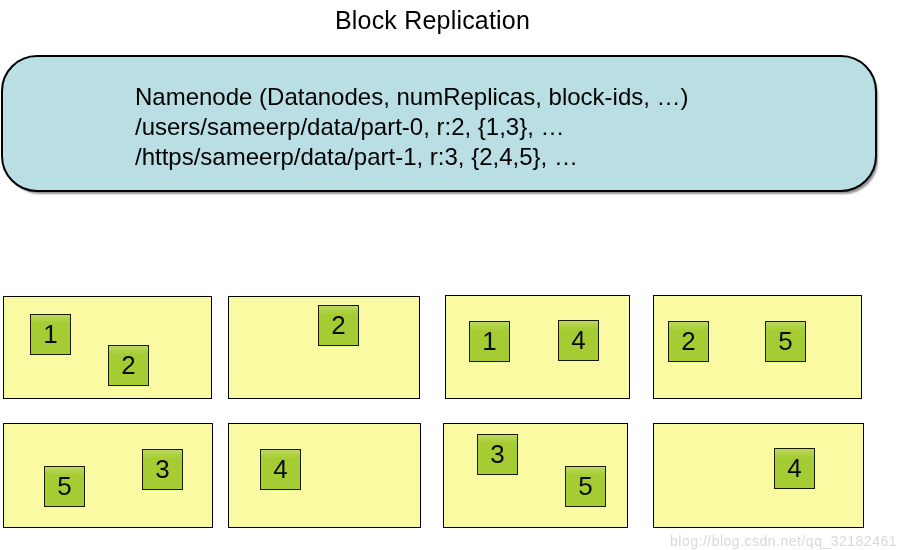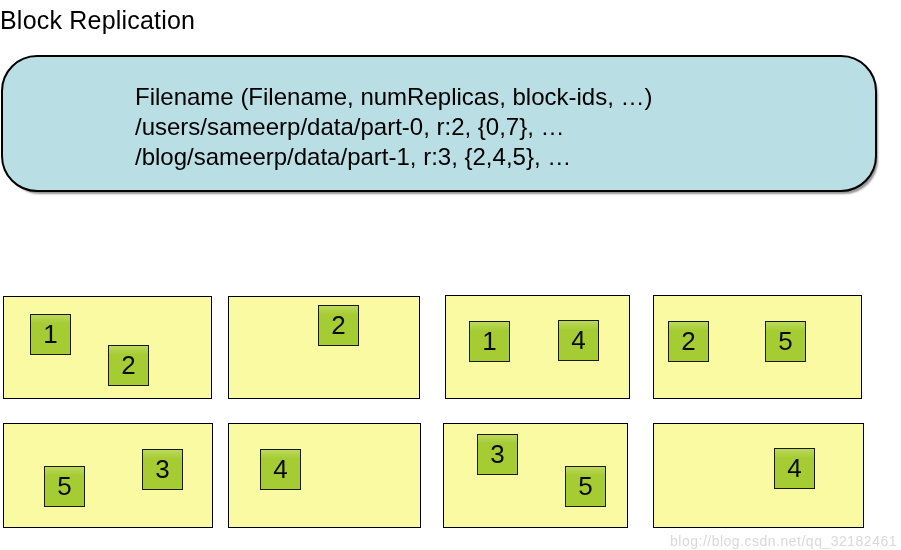--- a/index.html
+++ b/index.html
@@ -21,20 +21,21 @@
     width: 901px;
     height: 550px;
     background: #ffffff;
     overflow: hidden;
   }
   .title {
     position: absolute;
     left: 0;
     top: 6px;
     width: 865px;
+    text-align: center;
     font-size: 25px;
     letter-spacing: 0.2px;
   }
   .namenode {
     position: absolute;
     left: 1px;
     top: 55px;
     width: 876px;
     height: 137px;
     background: var(--namenode-fill);
@@ -82,23 +83,23 @@
 </style>
 </head>
 <body>
 
 <div class="canvas">
 
   <div class="title">Block Replication</div>
 
   <div class="namenode">
     <div class="nn-text">
-      <div>Filename (Filename, numReplicas, block-ids, …)</div>
-      <div>/users/sameerp/data/part-0, r:2, {0,7}, …</div>
-      <div>/blog/sameerp/data/part-1, r:3, {2,4,5}, …</div>
+      <div>Namenode (Datanodes, numReplicas, block-ids, …)</div>
+      <div>/users/sameerp/data/part-0, r:2, {1,3}, …</div>
+      <div>/https/sameerp/data/part-1, r:3, {2,4,5}, …</div>
     </div>
   </div>
 
 
   <div id="datanodes-container">
       <div class="datanode" style="left: 3px; top: 296px; width: 209px; height: 103px;">
         <div class="block" style="left: 26px; top: 17px;">1</div>
         <div class="block" style="left: 104px; top: 48px;">2</div>
       </div>
       <div class="datanode" style="left: 228px; top: 296px; width: 192px; height: 103px;">

